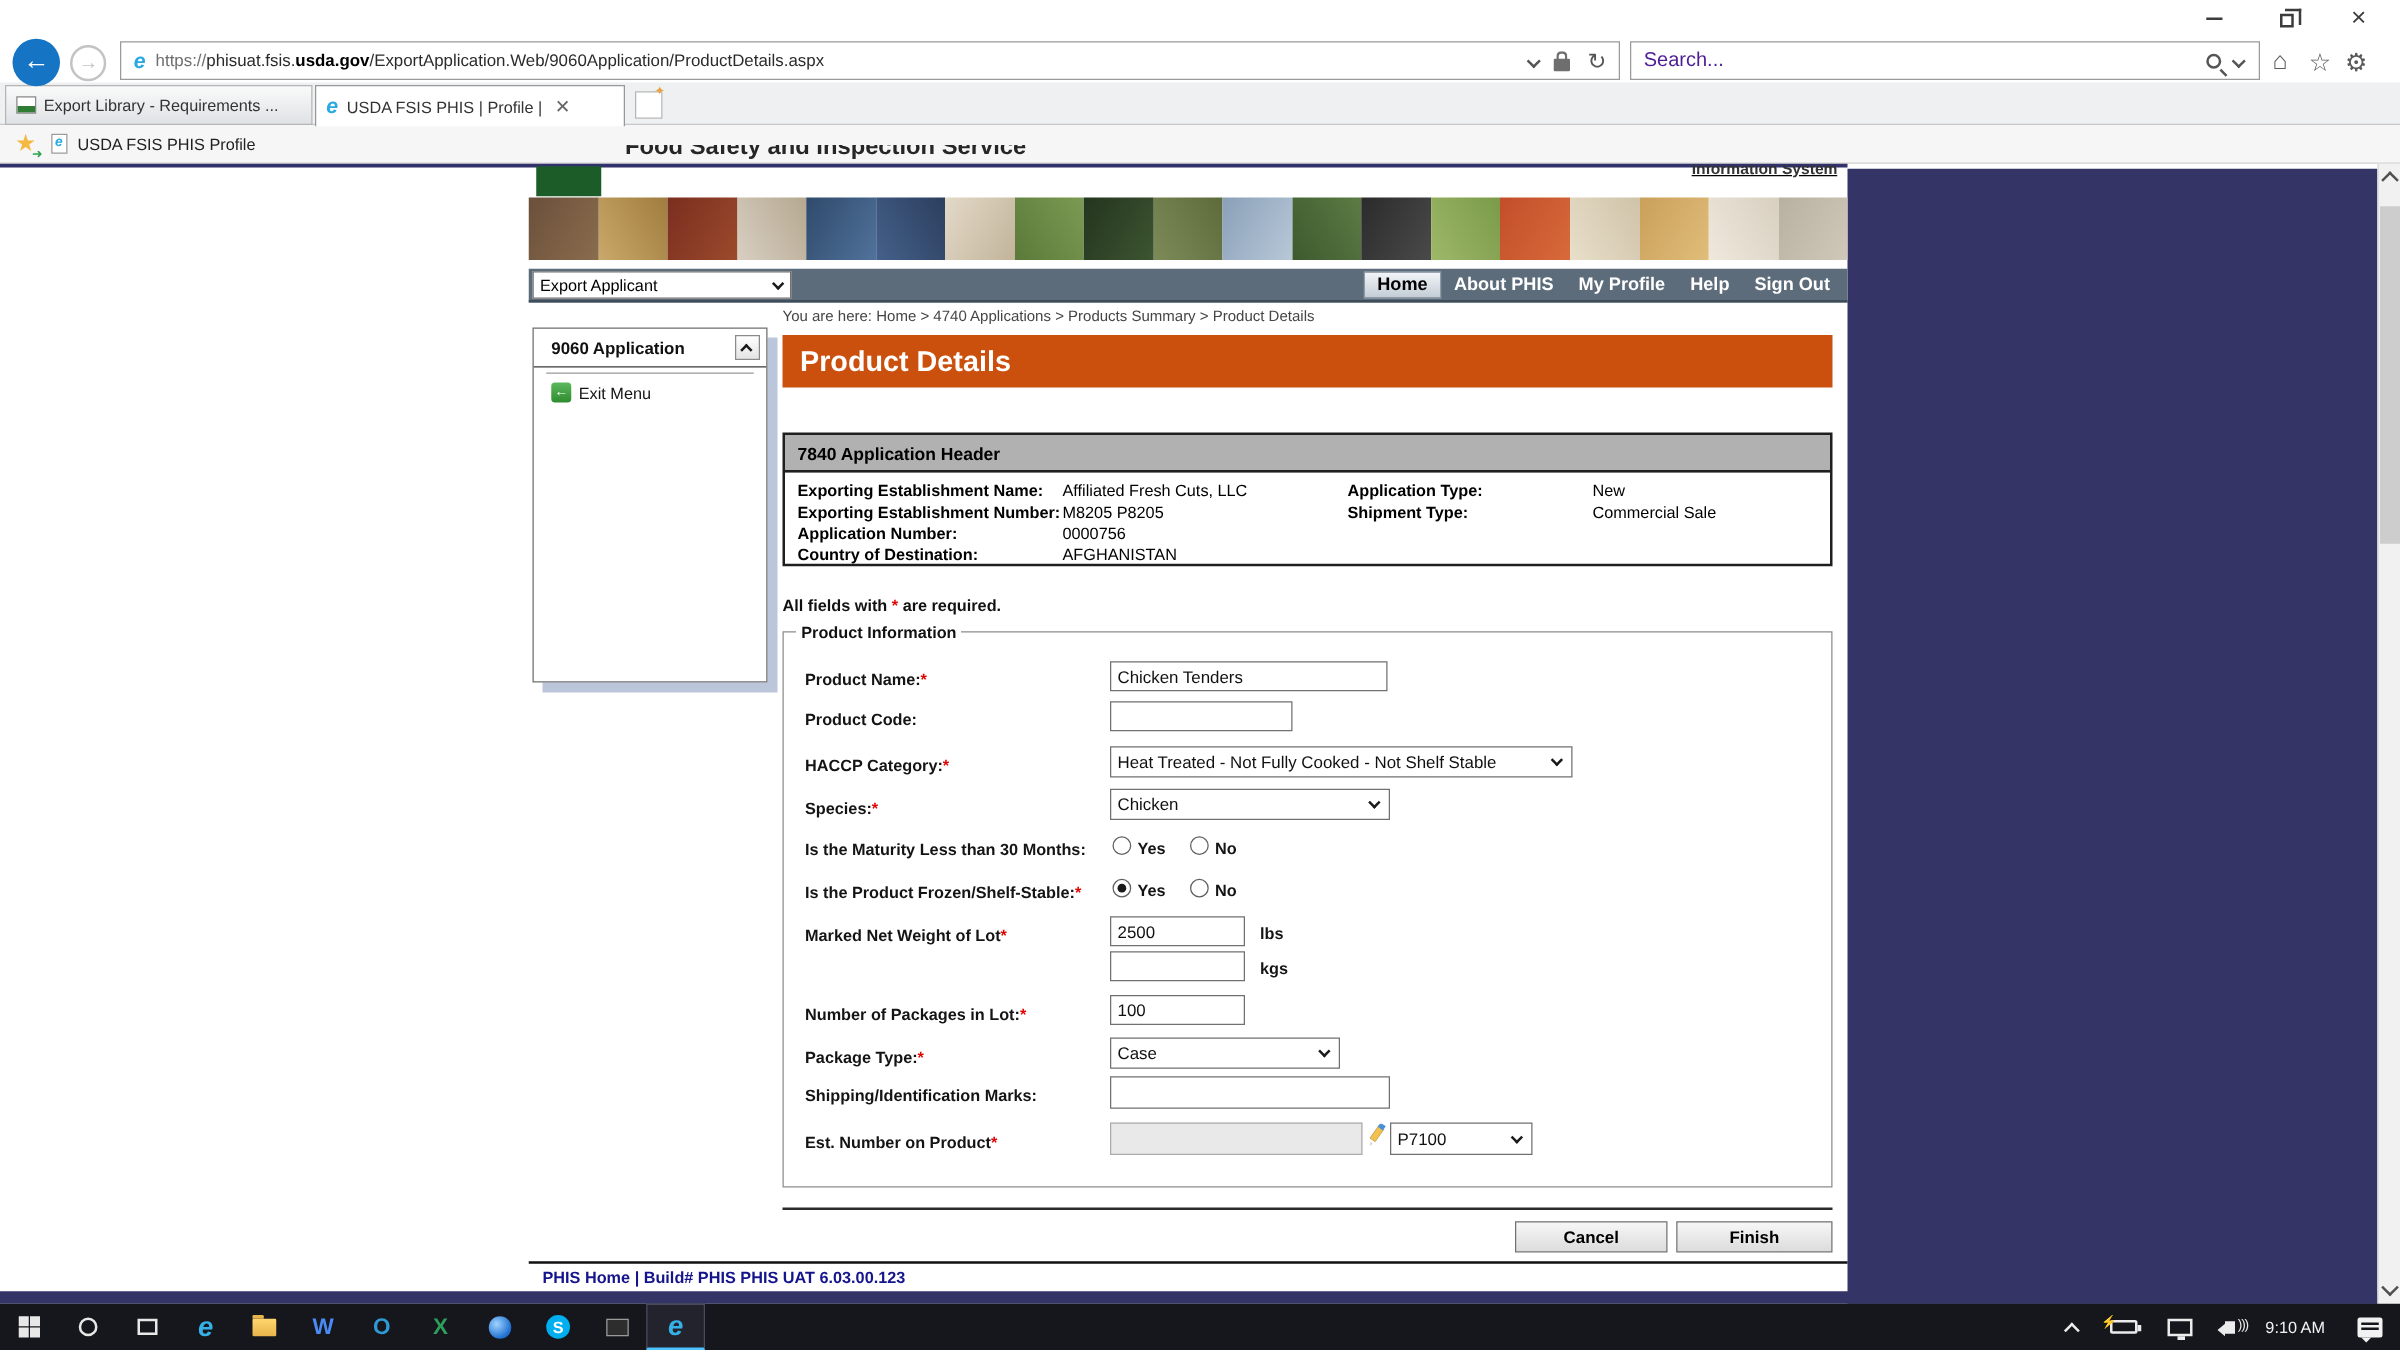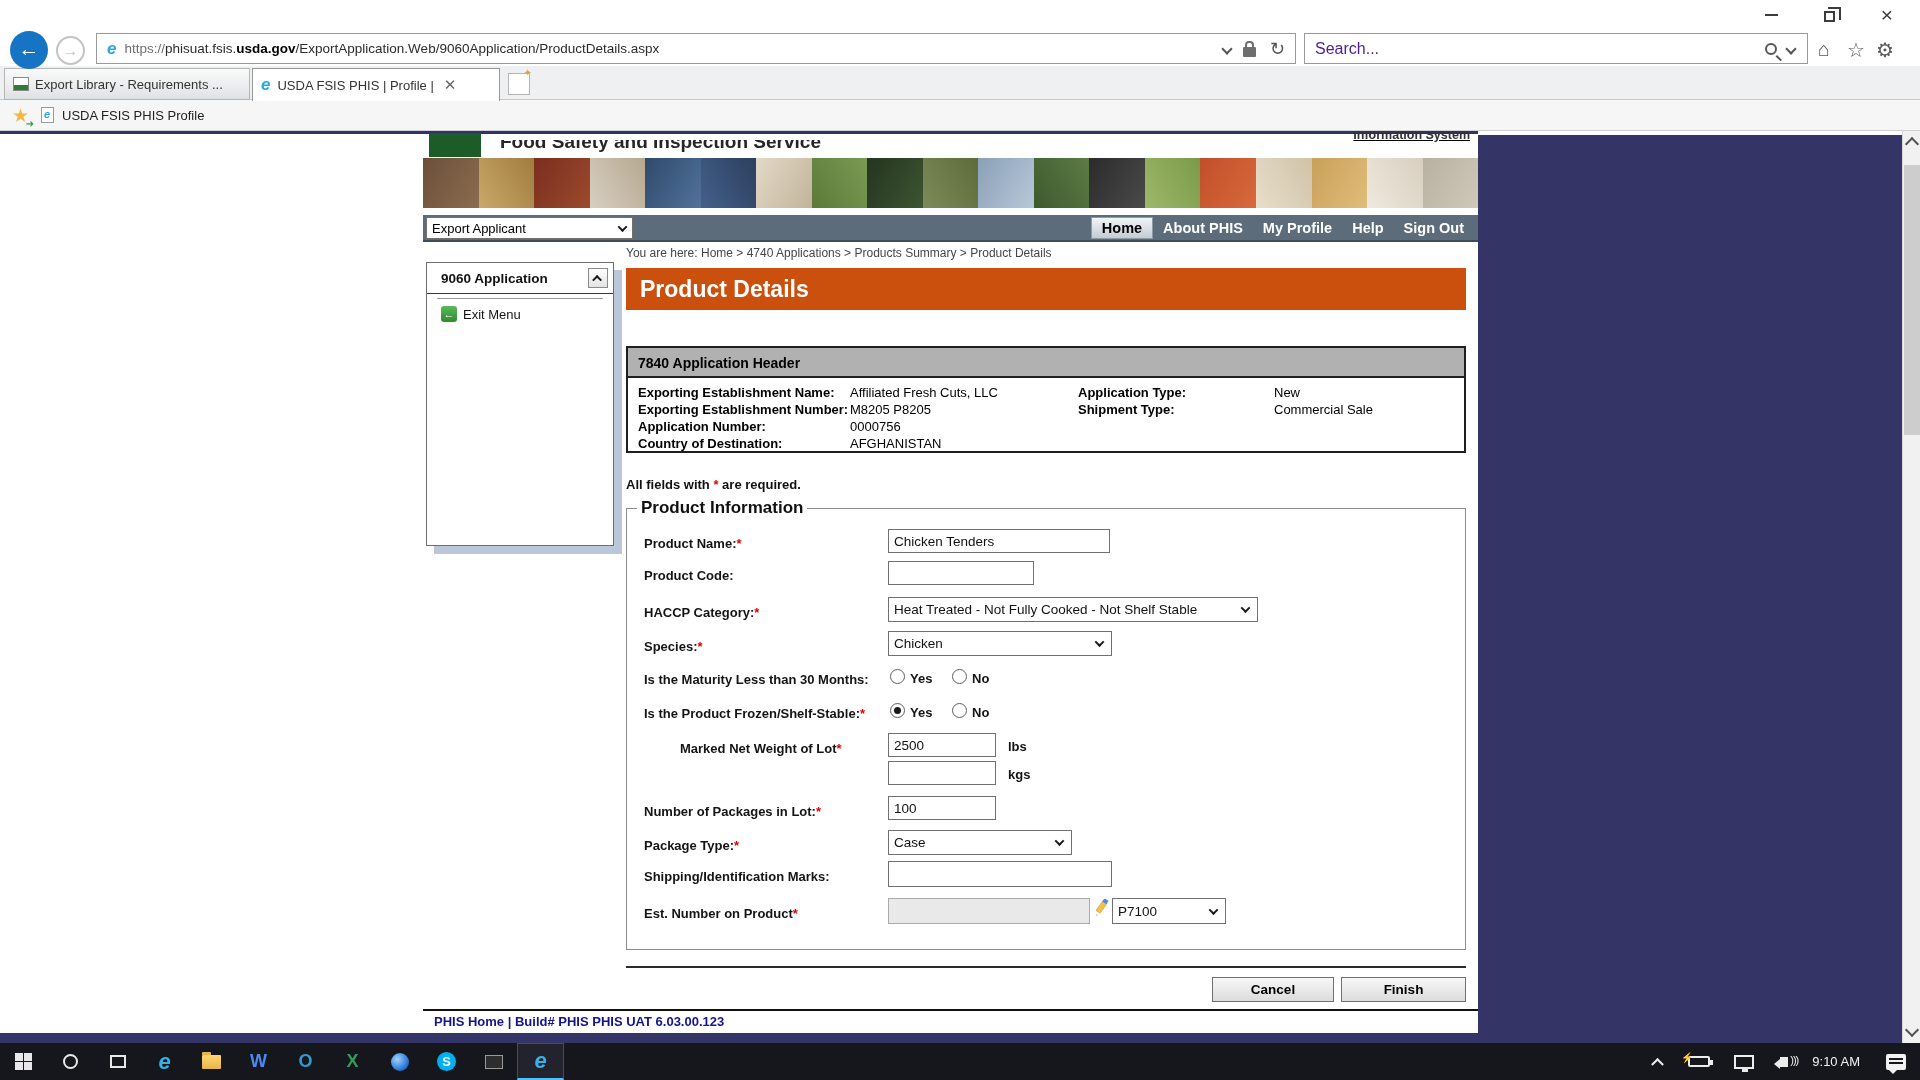--- a/index.html
+++ b/index.html
@@ -98,21 +98,21 @@
   .apphdr-title { height:30px; line-height:30px; background:#b1b1b1; border-bottom:2px solid #1f1f1f; font-weight:bold; font-size:14px; color:#000; padding-left:10px; }
   .ah-row { font-size:13px; line-height:17px; color:#000; display:flex; }
   .ah-l { font-weight:bold; width:212px; flex:none; }
   .ah-l2 { font-weight:bold; width:196px; flex:none; }
   .ah-col { position:absolute; top:6px; }
 
   .reqnote { position:absolute; left:626px; top:477px; font-size:13px; font-weight:bold; color:#111; }
   .star { color:#e00000; font-weight:bold; }
 
   fieldset.prodinfo { position:absolute; left:626px; top:498px; width:840px; height:452px; border:1px solid #8c8c8c; }
-  fieldset.prodinfo legend { margin-left:10px; padding:0 4px; font-weight:bold; font-size:17px; color:#111; }
+  fieldset.prodinfo legend { margin-left:10px; padding:0 4px; font-weight:bold; font-size:13px; color:#111; }
 
   .flabel { position:absolute; font-size:13px; font-weight:bold; color:#141414; }
   .inp { position:absolute; border:1px solid #707070; background:#fff; font-family:"Liberation Sans",sans-serif; font-size:13.5px; color:#111; padding:0 5px; }
   .inp:disabled, .inp.disabled { background:#e9e9e9; border-color:#ababab; }
   .fsel { position:absolute; border:1px solid #707070; background:#fff; font-size:13.5px; color:#111; display:flex; align-items:center; padding-left:5px; }
   .fsel .selchev { margin-left:auto; margin-right:8px; }
   .radio { position:absolute; width:15px; height:15px; border:1px solid #5f5f5f; border-radius:50%; background:#fff; }
   .radio.checked:after { content:''; position:absolute; left:3px; top:3px; width:7px; height:7px; border-radius:50%; background:#1a1a1a; }
   .runit { position:absolute; font-size:13px; font-weight:bold; color:#141414; }
 
@@ -211,21 +211,21 @@
     <span class="favstar">★</span>
     <span class="pageico"></span>
     <span class="favlabel">USDA FSIS PHIS  Profile</span>
   </div>
 
   <div class="pagetopline"></div>
   <div class="navyside"></div>
   <div class="navyband"></div>
 
   <div class="abs" style="left:429px; top:133px; width:52px; height:24px; background:#1c5c28;"></div>
-  <div class="clipbox" style="left:500px; top:140px; width:430px; height:24px;">
+  <div class="clipbox" style="left:500px; top:116px; width:430px; height:24px;">
     <span style="top:-9px; font-size:19px; font-weight:bold; color:#262626;">Food Safety and Inspection Service</span>
   </div>
   <div class="clipbox" style="left:1330px; top:132px; width:140px; height:13px; text-align:right;text-decoration:underline;">
     <span style="top:-4px; font-size:12.5px; font-weight:bold; color:#333;">Information System</span>
   </div>
 
   <div class="photos">
     <div class="pt"></div>
       <div class="pt"></div>
     <div class="pt"></div>
@@ -351,21 +351,21 @@
   <span class="runit" style="left:910px; top:671px;">Yes</span>
   <span class="radio" style="left:952px; top:669px;"></span>
   <span class="runit" style="left:972px; top:671px;">No</span>
 
   <div class="flabel" style="left:644px; top:706px;"><span>Is the Product Frozen/Shelf-Stable:</span><span class="star">*</span></div>
   <span class="radio checked" style="left:890px; top:703px;"></span>
   <span class="runit" style="left:910px; top:705px;">Yes</span>
   <span class="radio" style="left:952px; top:703px;"></span>
   <span class="runit" style="left:972px; top:705px;">No</span>
 
-  <div class="flabel" style="left:680px; top:741px;"><span>Marked Net Weight of Lot</span><span class="star">*</span></div>
+  <div class="flabel" style="left:644px; top:741px;"><span>Marked Net Weight of Lot</span><span class="star">*</span></div>
   <input class="inp" style="left: 888px; top: 733px; width: 108px; height: 24px;" value="2500">
   <span class="runit" style="left:1008px; top:739px;">lbs</span>
   <input class="inp" style="left: 888px; top: 761px; width: 108px; height: 24px;" value="">
   <span class="runit" style="left:1008px; top:767px;">kgs</span>
 
   <div class="flabel" style="left:644px; top:804px;"><span>Number of Packages in Lot:</span><span class="star">*</span></div>
   <input class="inp" style="left: 888px; top: 796px; width: 108px; height: 24px;" value="100">
 
   <div class="flabel" style="left:644px; top:838px;"><span>Package Type:</span><span class="star">*</span></div>
   <div class="fsel" style="left:888px; top:830px; width:184px; height:25px;">

